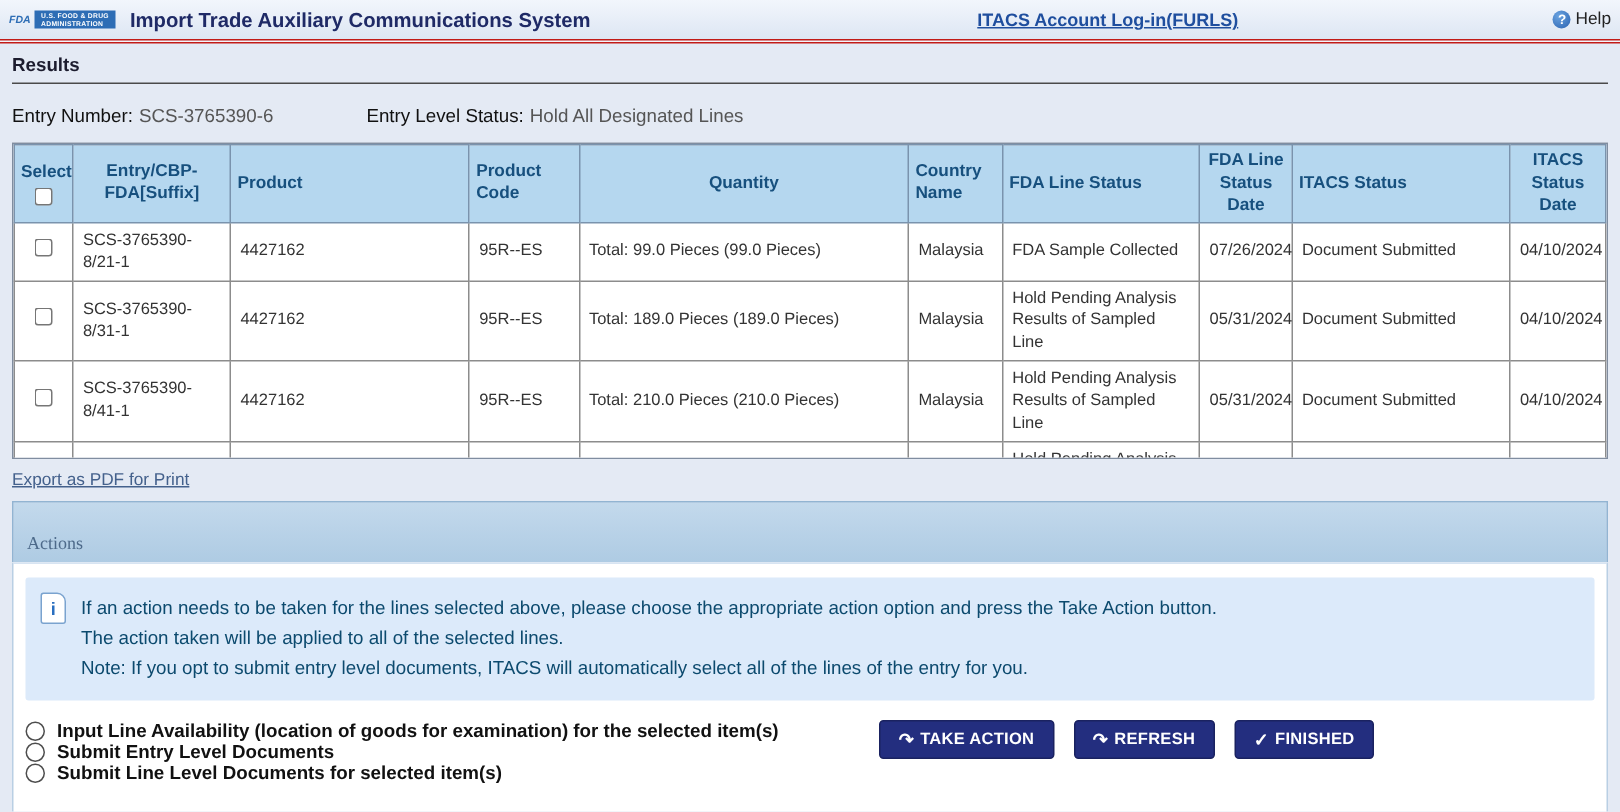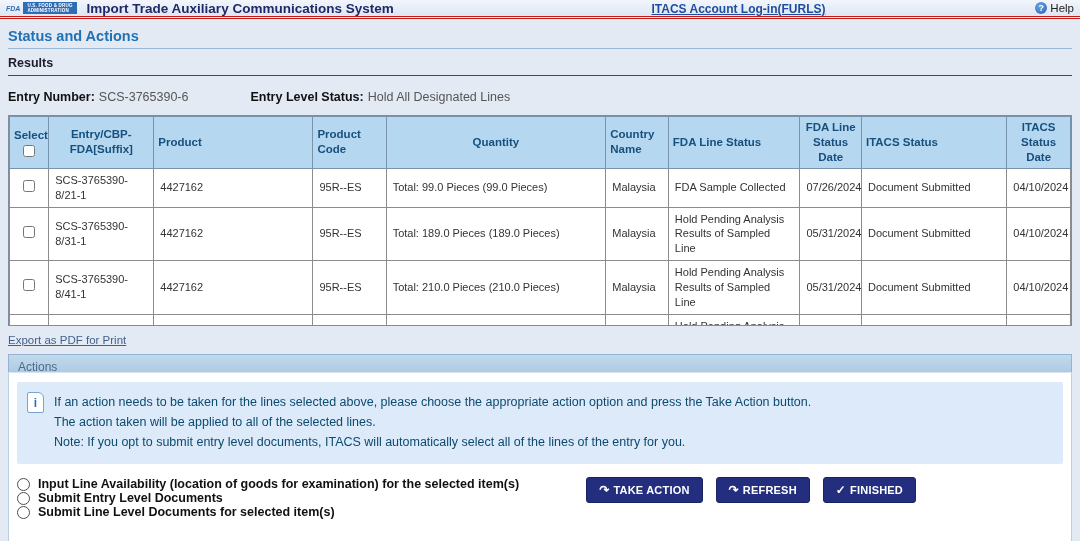--- a/index.html
+++ b/index.html
@@ -4,21 +4,21 @@
 <style>
   * { box-sizing: border-box; margin: 0; padding: 0; }
   html,body { width:1080px; height:541px; overflow:hidden; }
   body {
     font-family: "Liberation Sans", sans-serif;
     background:#e4eaf4;
     color:#222;
   }
   
   .app-header {
-    display:flex; align-items:center; height:19px;
+    display:flex; align-items:center; height:29px;
     background:linear-gradient(#f2f6fc,#dde6f3);
     border-bottom:3px double #c11b17;
     padding:0 6px;
   }
   .logo-wrap { display:flex; align-items:center; gap:3px; }
   .fda-text { font-size:7px; font-weight:bold; color:#2d6db5; font-style:italic; }
   .fda-box {
     background:#2d6db5; color:#fff; font-size:4.5px; font-weight:bold;
     line-height:1.15; padding:1px 4px; text-align:left; letter-spacing:.2px;
   }
@@ -44,21 +44,21 @@
   .page { padding:0 8px; }
   .section-title {
     font-size:14.5px; font-weight:bold; color:#2171b5;
     margin-top:9px; padding-bottom:4px; border-bottom:1px solid #9ab8d8;
   }
   .results-title {
     font-size:12.5px; font-weight:bold; color:#1c1c2e;
     margin-top:7px; padding-bottom:5px; border-bottom:1px solid #4a4a4a;
   }
   .entry-row { display:flex; margin-top:14px; font-size:12.5px; }
-  .entry-label { font-weight:bold; color:#111; }
+  .entry-label { font-weight:normal; color:#111; }
   .entry-value { color:#555; margin-left:4px; }
   .entry-group2 { margin-left:62px; display:flex; }
 
   
   .table-wrap {
     margin-top:11px; background:#fff;
     border:1px solid #808da0; height:211px; overflow:hidden;
   }
   table { width:100%; border-collapse:collapse; table-layout:fixed; }
   th {
@@ -82,21 +82,21 @@
   
   .export-link {
     display:inline-block; margin-top:8px; font-size:11.5px;
     color:#44618c; text-decoration:underline; cursor:pointer;
   }
 
   
   .actions-bar {
     margin-top:6px; background:linear-gradient(#c3d9ec,#aecbe3);
     border:1px solid #92b4d2; border-bottom:none;
-    font-size:12px; color:#4d6a8a; padding:5px 9px; height:18px;
+    font-size:12px; color:#4d6a8a; padding:20px 9px; height:18px;font-family:Liberation Serif, serif;
   }
   .actions-panel {
     background:#fff; border:1px solid #b9cfe4; border-top:1px solid #d7e4f2;
     padding:9px 8px 10px; height:173px;
   }
   .info-box {
     background:#dceafa; border-radius:2px;
     padding:10px 10px 12px; display:flex; gap:10px; align-items:flex-start;
   }
   .doc-icon {
@@ -138,21 +138,20 @@
   <div class="header-center">
     <span class="login-link">ITACS Account Log-in(FURLS)</span>
   </div>
   <div class="header-right">
     <span class="help-icon">?</span>
     <span class="help-label">Help</span>
   </div>
 </div>
 
 <div class="page">
-  <div class="section-title">Status and Actions</div>
   <div class="results-title">Results</div>
 
   <div class="entry-row">
     <span class="entry-label">Entry Number:</span>
     <span class="entry-value">SCS-3765390-6</span>
     <span class="entry-group2">
       <span class="entry-label">Entry Level Status:</span>
       <span class="entry-value">Hold All Designated Lines</span>
     </span>
   </div>

